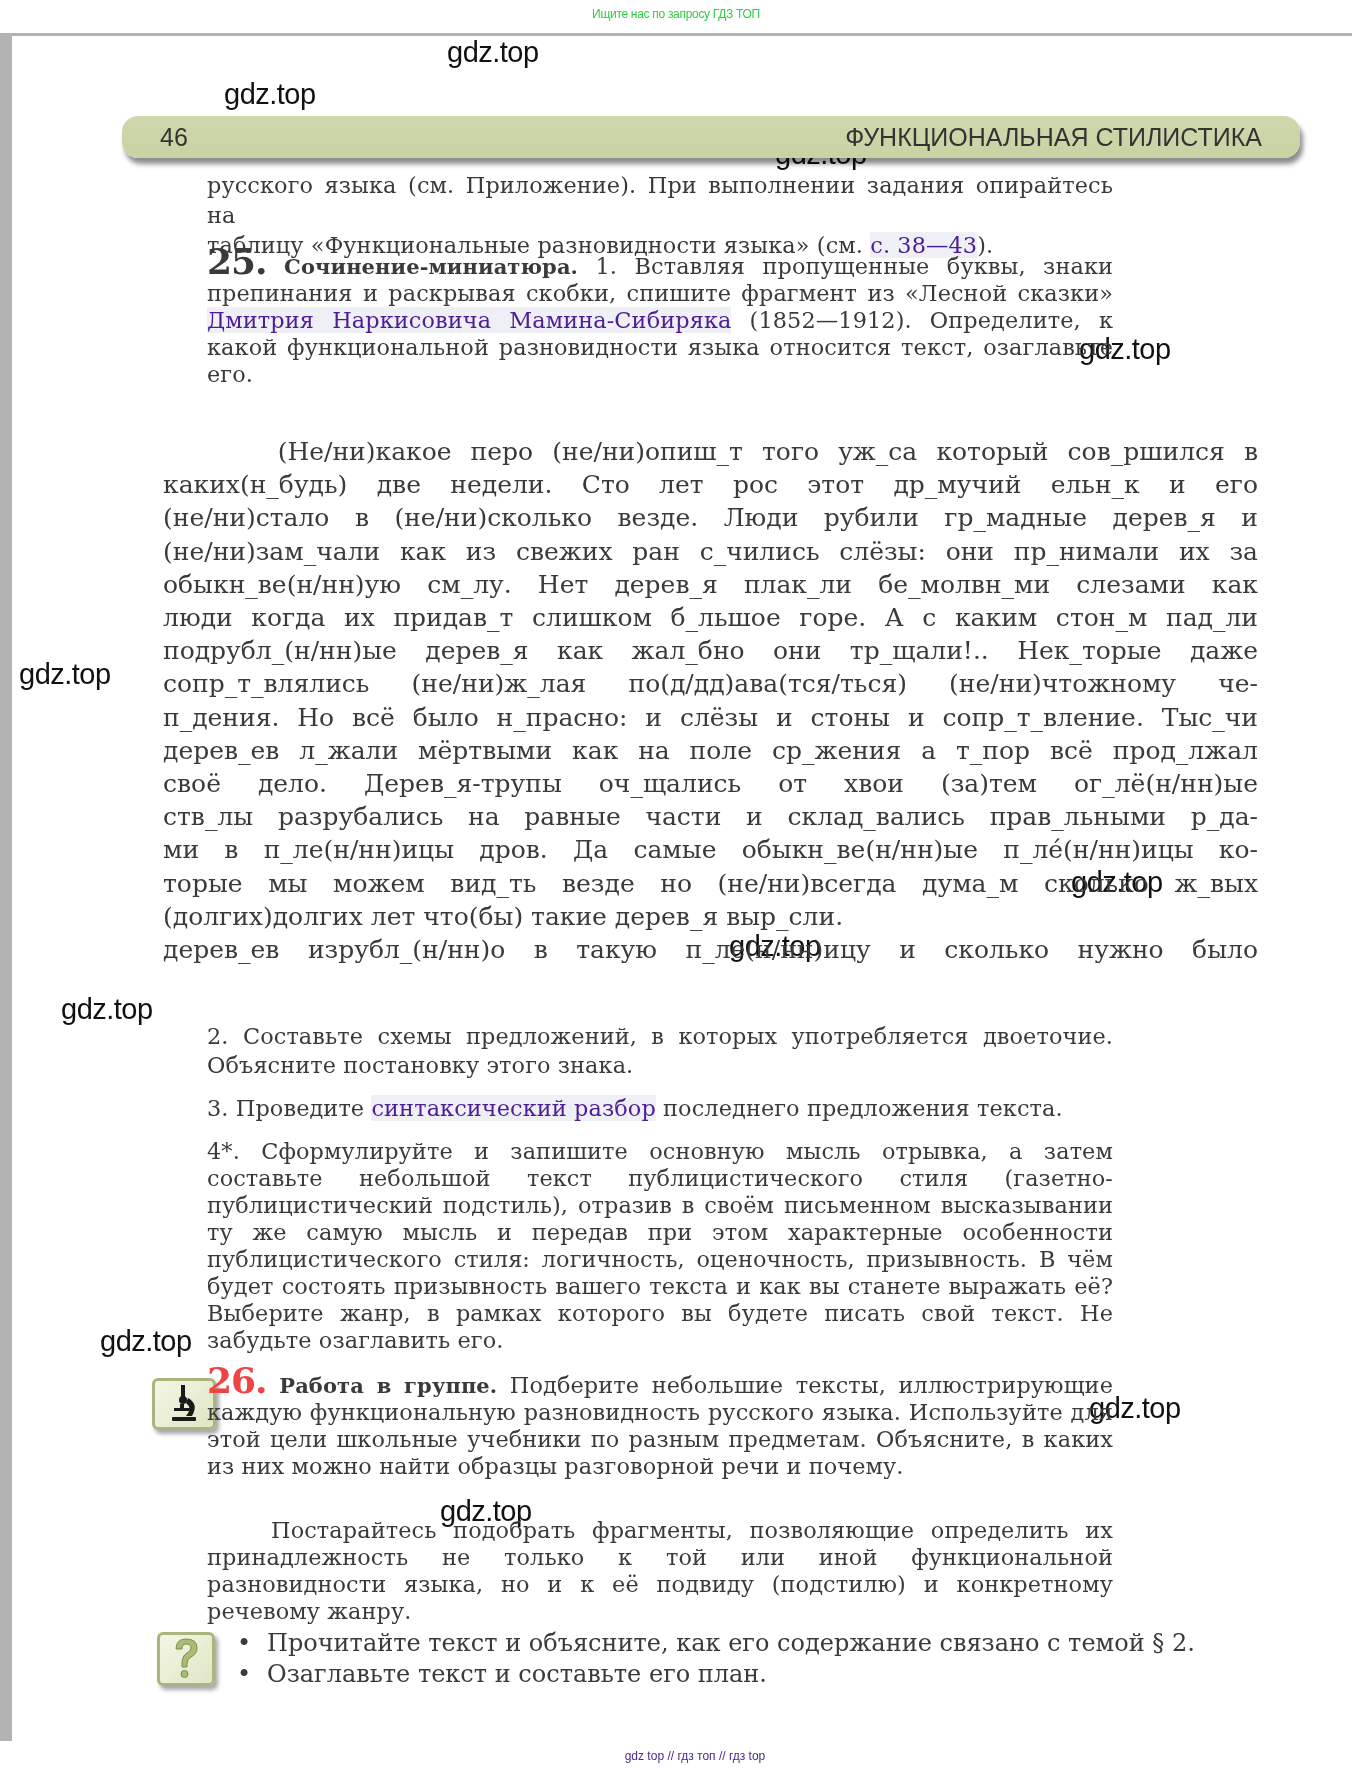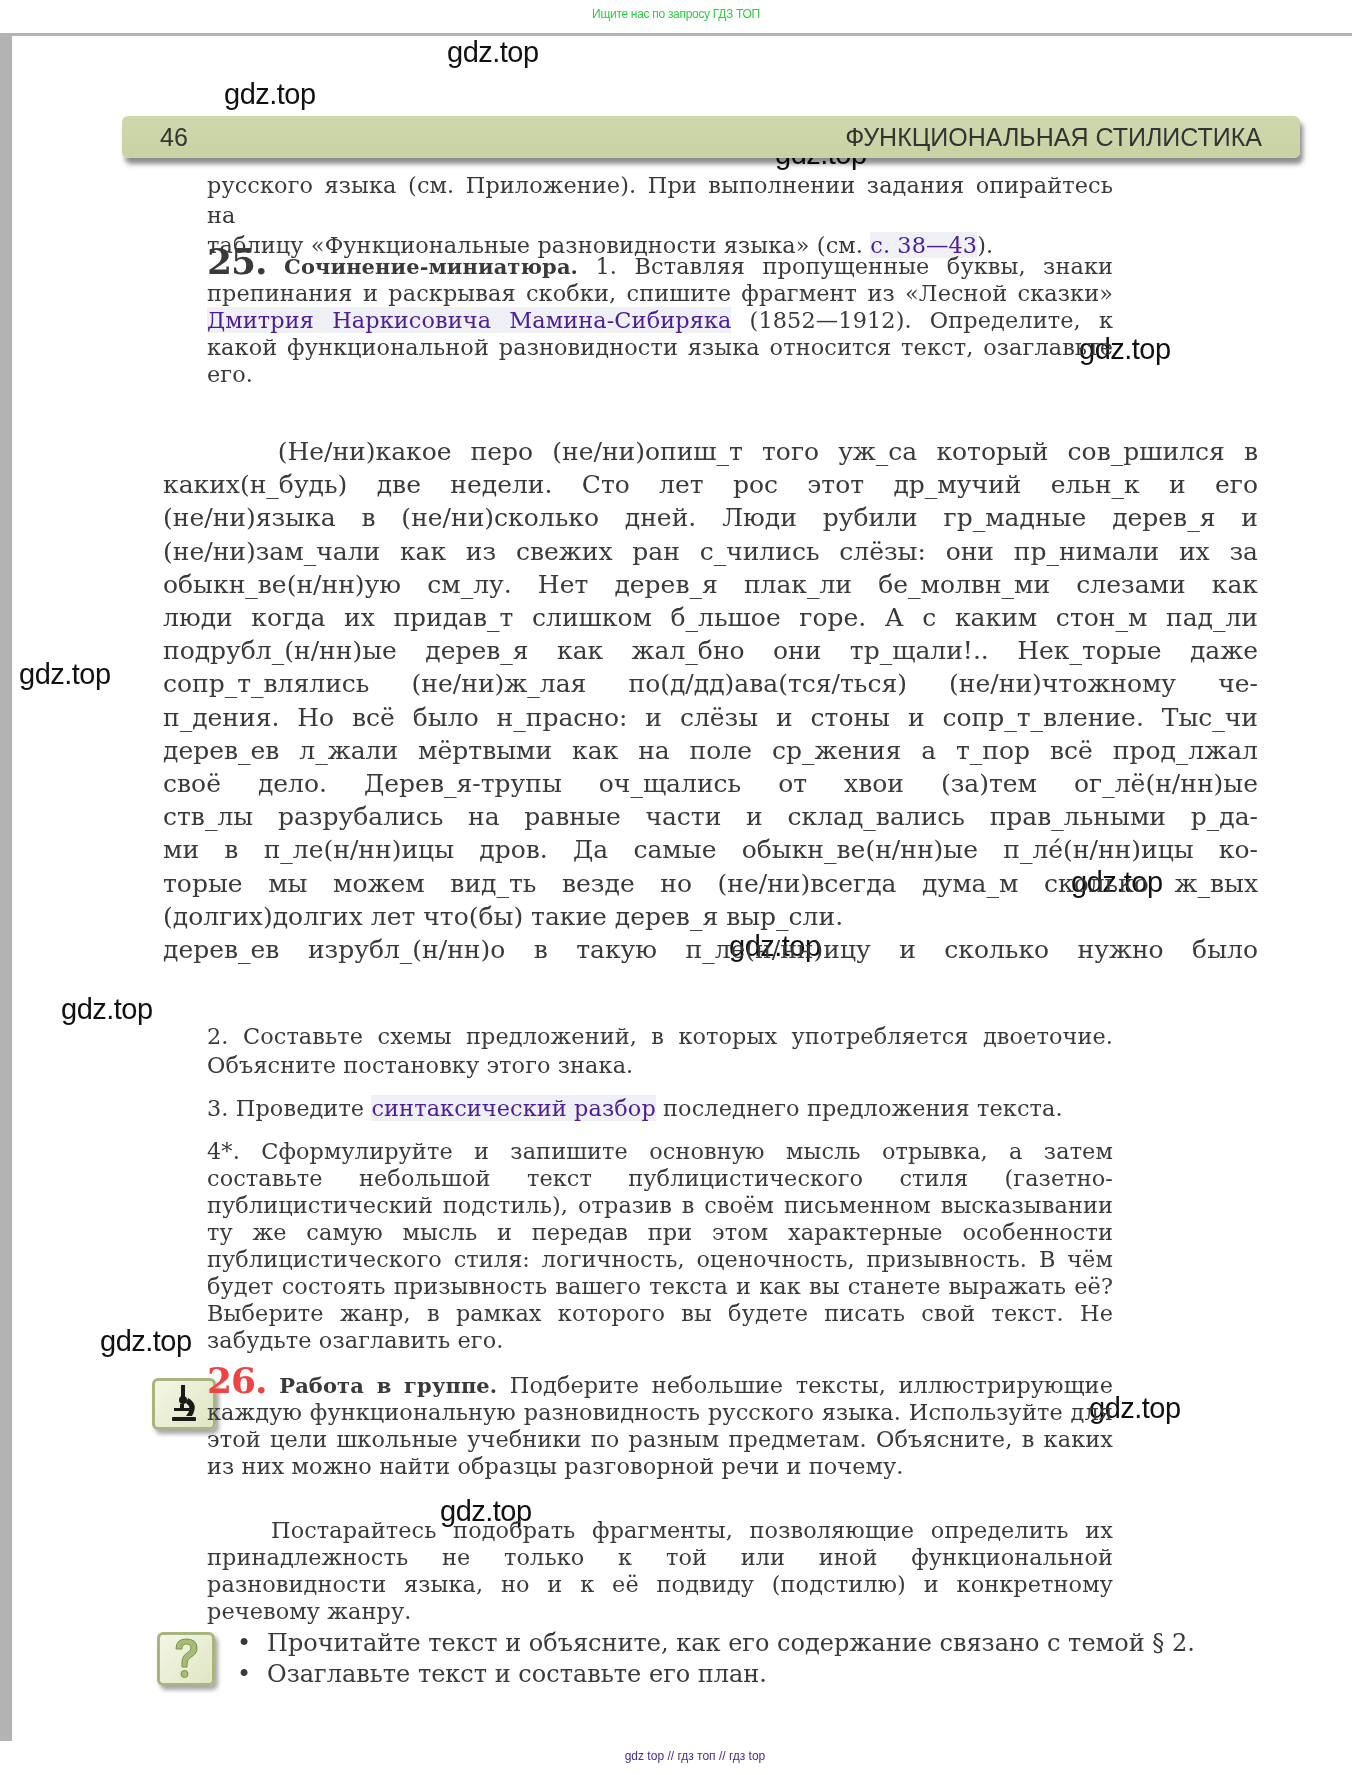--- a/index.html
+++ b/index.html
@@ -19,21 +19,21 @@
     }
 
     .wm {
       position: absolute; font-family: "Liberation Sans", sans-serif; font-size: 29px;
       color: #111; letter-spacing: -0.5px; line-height: 1;
     }
 
     .header-band {
       position: absolute; left: 122px; top: 116px; width: 1178px; height: 42px;
       background: linear-gradient(#cfd8ad, #c8d2a3);
-      border-radius: 6px;
+      border-radius: 16px;
       box-shadow: 3px 6px 5px rgba(0,0,0,0.45);
       display: flex; align-items: center; justify-content: space-between;
       padding: 0 38px 0 38px;
       font-family: "Liberation Sans", sans-serif; font-size: 25px; color: #333;
     }
 
     .text {
       position: absolute; font-size: 22.4px; line-height: 30px; color: #3a3a3a;
       text-align: justify; letter-spacing: 0.1px;
     }
@@ -100,21 +100,21 @@
 </div>
 
 <div class="text last" style="left:207px;top:248px;width:906px;line-height:27px;">
   <span class="task-num">25.</span>
   <span class="bold">Сочинение-миниатюра.</span><span> 1. Вставляя пропущенные буквы, знаки препинания и раскрывая скобки, спишите фрагмент из «Лесной сказки» </span><span class="link">Дмитрия Наркисовича Мамина-Сибиряка</span><span> (1852—1912). Определите, к какой функциональной разновидности языка относится текст, озаглавьте его.</span>
 </div>
 
 <div class="story">
   <span class="line">&nbsp;&nbsp;&nbsp;&nbsp;&nbsp;&nbsp;(Не/ни)какое перо (не/ни)опиш_т того уж_са который сов_ршился в</span>
   <span class="line">каких(н_будь) две недели. Сто лет рос этот др_мучий ельн_к и его</span>
-  <span class="line">(не/ни)языка в (не/ни)сколько дней. Люди рубили гр_мадные дерев_я и</span>
+  <span class="line">(не/ни)стало в (не/ни)сколько везде. Люди рубили гр_мадные дерев_я и</span>
   <span class="line">(не/ни)зам_чали как из свежих ран с_чились слёзы: они пр_нимали их за</span>
   <span class="line">обыкн_ве(н/нн)ую см_лу. Нет дерев_я плак_ли бе_молвн_ми слезами как</span>
   <span class="line">люди когда их придав_т слишком б_льшое горе. А с каким стон_м пад_ли</span>
   <span class="line">подрубл_(н/нн)ые дерев_я как жал_бно они тр_щали!.. Нек_торые даже</span>
   <span class="line">сопр_т_влялись (не/ни)ж_лая по(д/дд)ава(тся/ться) (не/ни)чтожному че-</span>
   <span class="line">п_дения. Но всё было н_прасно: и слёзы и стоны и сопр_т_вление. Тыс_чи</span>
   <span class="line">дерев_ев л_жали мёртвыми как на поле ср_жения а т_пор всё прод_лжал</span>
   <span class="line">своё дело. Дерев_я-трупы оч_щались от хвои (за)тем ог_лё(н/нн)ые</span>
   <span class="line">ств_лы разрубались на равные части и склад_вались прав_льными р_да-</span>
   <span class="line">ми в п_ле(н/нн)ицы дров. Да самые обыкн_ве(н/нн)ые п_ле́(н/нн)ицы ко-</span>

